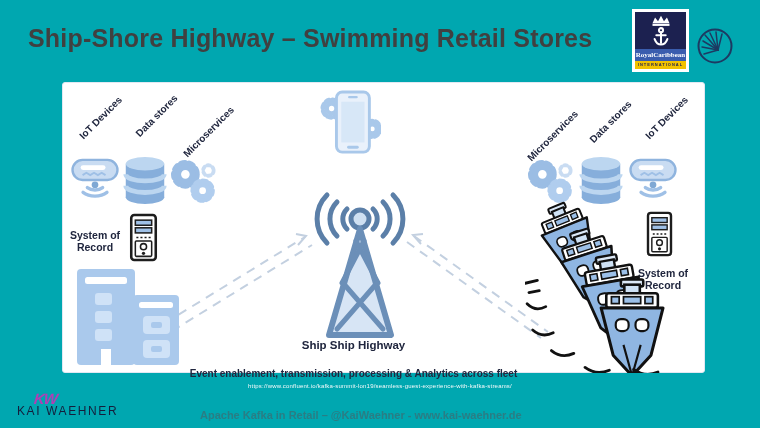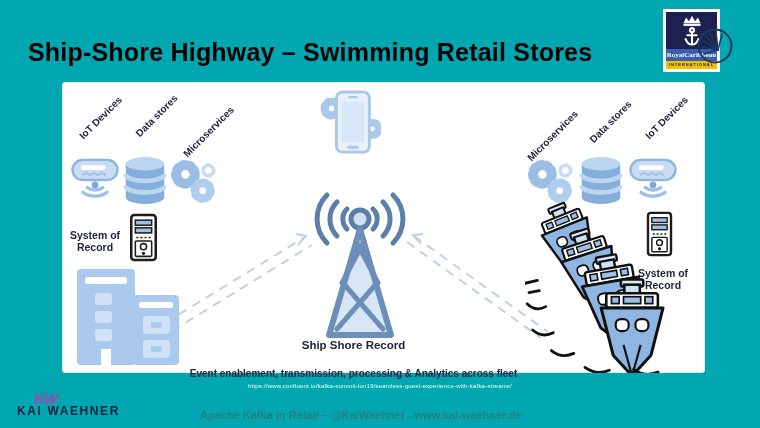--- a/index.html
+++ b/index.html
@@ -3,25 +3,25 @@
 <meta charset="utf-8">
 <style>
   html,body{margin:0;padding:0;}
   body{
     width:760px;height:428px;position:relative;overflow:hidden;
     background:var(--teal,#00a7b0);
     font-family:"Liberation Sans",sans-serif;
     -webkit-font-smoothing:antialiased;
   }
   .slide-title{
-    position:absolute;left:28px;top:38px;width:600px;
-    color:#000000;font-size:25px;font-weight:bold;letter-spacing:.2px;white-space:nowrap;
+    position:absolute;left:28px;top:24px;width:600px;
+    color:#404040;font-size:25px;font-weight:bold;letter-spacing:.2px;white-space:nowrap;
   }
   
-  .rc-logo{position:absolute;left:663px;top:9px;width:57px;height:63px;background:#fff;padding:3px;box-sizing:border-box;}
+  .rc-logo{position:absolute;left:632px;top:9px;width:57px;height:63px;background:#fff;padding:3px;box-sizing:border-box;}
   .rc-crest{width:51px;height:37px;background:var(--rc-navy,#1c2150);display:flex;align-items:center;justify-content:center;}
   .rc-name{width:51px;height:12px;background:var(--rc-blue,#3a5dae);color:#fff;font-size:7px;font-weight:bold;text-align:center;line-height:12px;overflow:hidden;white-space:nowrap;font-family:"Liberation Serif",serif;}
   .rc-tag{width:51px;height:8px;background:var(--rc-yellow,#f2c200);color:#1c2150;font-size:4px;font-weight:bold;text-align:center;line-height:8px;letter-spacing:1px;overflow:hidden;white-space:nowrap;}
   .spark-logo{position:absolute;left:695px;top:26px;}
   
   .panel{
     position:absolute;left:62px;top:82px;width:643px;height:291px;
     background:var(--panel,#ffffff);border:1px solid #e1e8f2;border-radius:3px;box-sizing:border-box;
   }
   .rot-label{
@@ -37,21 +37,21 @@
   }
   .center-caption{position:absolute;left:118px;top:256px;width:345px;text-align:center;color:var(--navy-text,#20263e);}
   .center-caption .t1{font-size:11.5px;font-weight:bold;}
   .center-caption .t2{font-size:10px;font-weight:bold;margin-top:17px;}
   .source-link{
     position:absolute;left:0;top:383px;width:760px;text-align:center;
     color:#f4fbfc;font-size:6px;letter-spacing:.2px;text-decoration:none;display:block;
   }
   .kw-mono{position:absolute;left:34px;top:390px;font-size:15px;font-weight:bold;font-style:italic;
     color:var(--kw-magenta,#b13fb5);letter-spacing:-1px;transform:skewX(-6deg);}
-  .kw-name{position:absolute;left:17px;top:404px;font-size:12px;font-weight:bold;letter-spacing:1.6px;color:#141e3c;}
+  .kw-name{position:absolute;left:17px;top:404px;font-size:12px;font-weight:normal;letter-spacing:1.6px;color:#141e3c;}
   .credit{position:absolute;left:200px;top:409px;width:390px;
     font-size:11px;font-weight:bold;color:var(--footer-text,#2a7d84);}
   svg{display:block;}
 </style>
 </head>
 <body>
 
 <svg width="0" height="0" style="position:absolute" aria-hidden="true">
   <defs>
     <symbol id="sym-iot" viewBox="0 0 50 46">
@@ -197,21 +197,21 @@
     </g>
     <circle cx="61" cy="30" r="9" fill="#cfe0f2" stroke="#5b7fa8" stroke-width="5"></circle>
     <path d="M61 40 L92 146 L30 146 Z" fill="#d7e5f5" stroke="#6b8fb8" stroke-width="6" stroke-linejoin="round"></path>
     <g stroke="#6b8fb8" stroke-width="5" fill="none" stroke-linecap="round">
       <path d="M57 52 L79 94 M65 52 L43 94"></path>
       <path d="M44 94 L84 140 M78 94 L38 140"></path>
     </g>
   </svg>
 
   <div class="center-caption">
-    <div class="t1">Ship Shore Record</div>
+    <div class="t1">Ship Ship Highway</div>
     <div class="t2">Event enablement, transmission, processing &amp; Analytics across fleet</div>
   </div>
 
   <div class="rot-label" style="left:468px;top:56px">Microservices</div>
   <div class="rot-label" style="left:526px;top:42px">Data stores</div>
   <div class="rot-label" style="left:582px;top:38px">IoT Devices</div>
 
   <svg class="abs" style="left:463px;top:76px" width="50" height="46">
       <use href="#sym-gears"></use>
     </svg>

